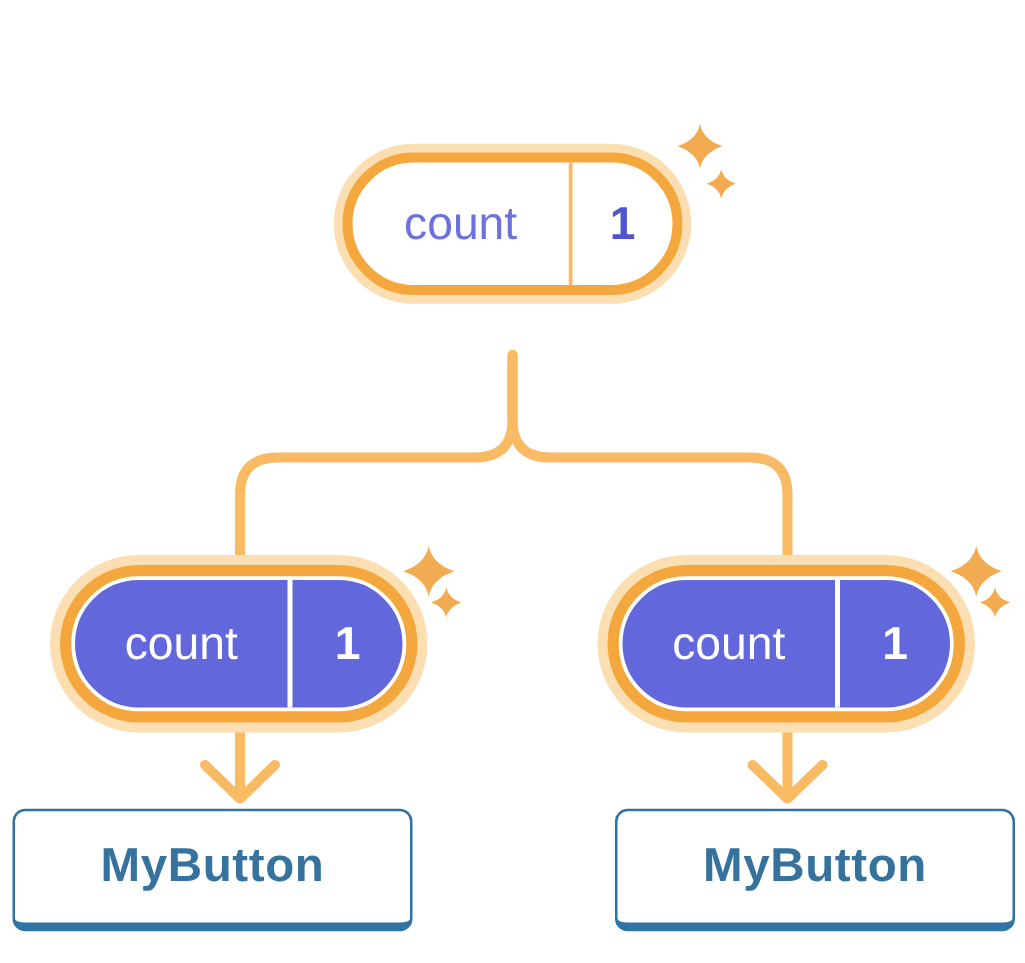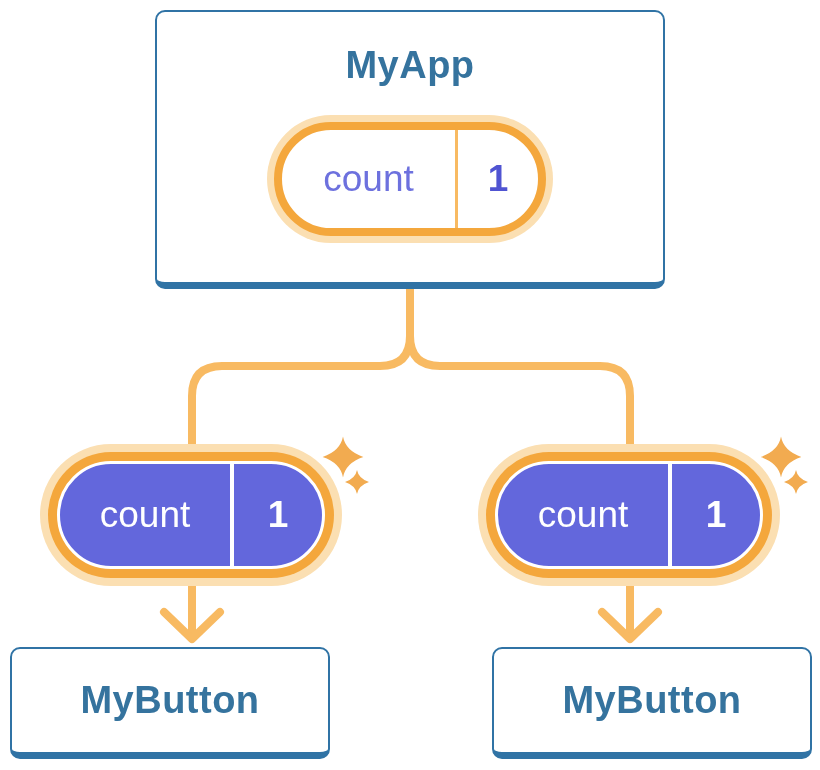--- a/index.html
+++ b/index.html
@@ -61,21 +61,21 @@
   }
   .root-card{
     left:155px;top:10px;
     width:510px;height:279px;
   }
   .root-card .card-title{
     padding-top:32px;
   }
   .leaf-card{
     top:647px;
-    width:320px;height:112px;
+    width:320px;height:98px;
     display:flex;align-items:center;justify-content:center;
   }
   .leaf-card.left{left:10px;}
   .leaf-card.right{left:492px;}
   .pill{
     position:absolute;
     display:flex;
     align-items:stretch;
     border-radius:999px;
     z-index:3;
@@ -162,23 +162,20 @@
       <path class="star" transform="translate(343,457) scale(1.02)" d="M0,-20 Q2.6,-5.8 20,0 Q2.6,5.8 0,20 Q-2.6,5.8 -20,0 Q-2.6,-5.8 0,-20"></path>
       <path class="star" transform="translate(357,482) scale(0.60)" d="M0,-20 Q2.6,-5.8 20,0 Q2.6,5.8 0,20 Q-2.6,5.8 -20,0 Q-2.6,-5.8 0,-20"></path>
     </g>
 
     <g>
       <path class="star" transform="translate(781,457) scale(1.02)" d="M0,-20 Q2.6,-5.8 20,0 Q2.6,5.8 0,20 Q-2.6,5.8 -20,0 Q-2.6,-5.8 0,-20"></path>
       <path class="star" transform="translate(796,482) scale(0.60)" d="M0,-20 Q2.6,-5.8 20,0 Q2.6,5.8 0,20 Q-2.6,5.8 -20,0 Q-2.6,-5.8 0,-20"></path>
     </g>
   </svg>
 
-  <div class="card root-card">
-    <div class="card-title">MyApp</div>
-  </div>
 
   <div class="pill pill-light">
     <span class="pill-name">count</span>
     <div class="pill-divider"></div>
     <span class="pill-value">1</span>
   </div>
 
   <div class="pill pill-purple left">
     <span class="pill-name">count</span>
     <div class="pill-divider"></div>

